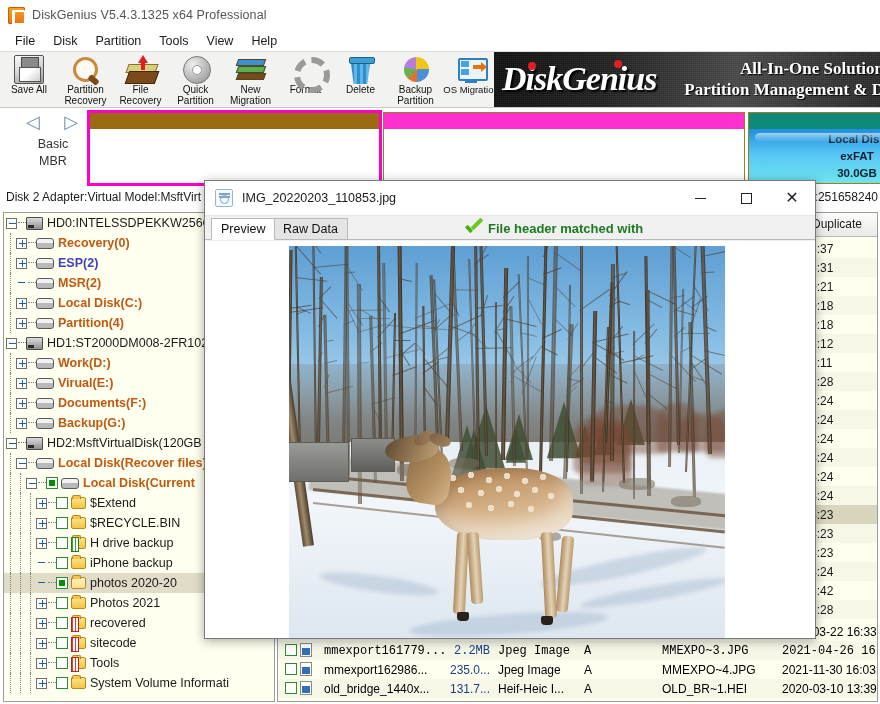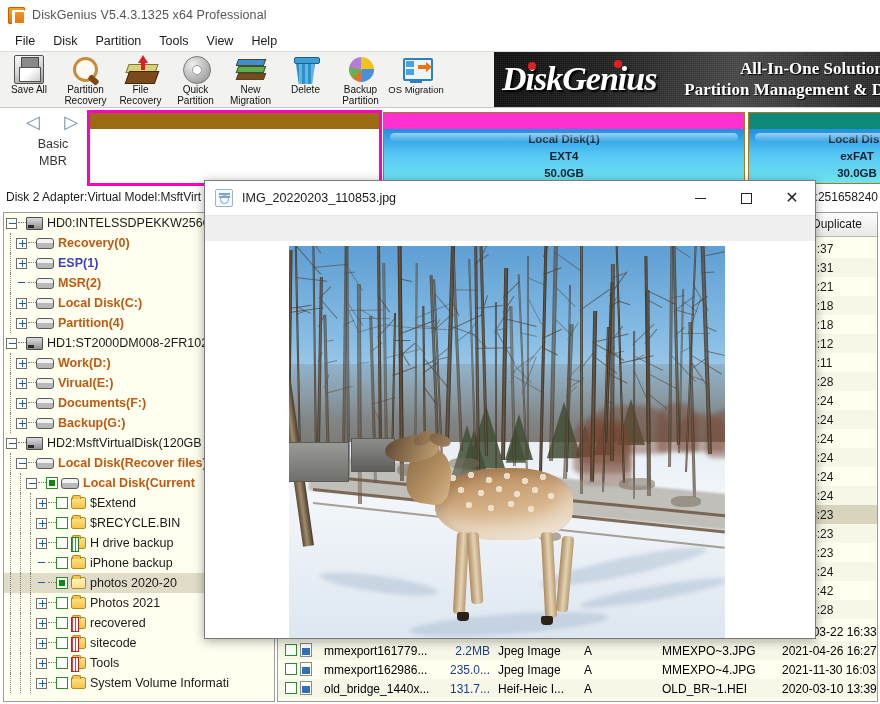--- a/index.html
+++ b/index.html
@@ -482,20 +482,24 @@
     <div class="tb-btn">
       <div class="tb-ico ic-layers">
         <span class="ic-newp1"></span>
           <span class="ic-newp2"></span>
           <span class="ic-newp3"></span>
       </div>
       <div class="tb-lbl">New
 Migration</div>
     </div>
     <div class="tb-btn">
+      <div class="tb-ico ic-format"></div>
+      <div class="tb-lbl">Format</div>
+    </div>
+    <div class="tb-btn">
       <div class="tb-ico ic-trash"></div>
       <div class="tb-lbl">Delete</div>
     </div>
     <div class="tb-btn">
       <div class="tb-ico">
           <i class="ic-pie"></i>
         </div>
       <div class="tb-lbl">Backup
 Partition</div>
     </div>
@@ -529,25 +533,20 @@
       <div>Basic</div>
       <div>MBR</div>
     </div>
 
     <div class="part sel" style="left:89px;width:291px;">
       <div class="cap" style="background:#9a6b12"></div>
     </div>
 
     <div class="part" style="left:383px;width:362px;">
       <div class="cap" style="background:#ff2fd0"></div>
-      <div class="body">
-        <div>Local Disk(1)</div>
-        <div>EXT4</div>
-        <div>50.0GB</div>
-      </div>
     </div>
 
     <div class="part" style="left:748px;width:218px;">
       <div class="cap" style="background:#0f8a7a"></div>
       <div class="body">
         <div>Local Disk</div>
         <div>exFAT</div>
         <div>30.0GB</div>
       </div>
     </div>
@@ -569,21 +568,21 @@
           <span class="pm plus"></span>
           <span class="dots"></span>
           <span class="ico ico-part"></span>
           <span class="tlbl c-orange">Recovery(0)</span>
         </div>
         <div class="trow">
           <span class="tguide line"></span>
           <span class="pm plus"></span>
           <span class="dots"></span>
           <span class="ico ico-part"></span>
-          <span class="tlbl c-blue">ESP(1)</span>
+          <span class="tlbl c-blue">ESP(2)</span>
         </div>
         <div class="trow">
           <span class="tguide line"></span>
           <span class="pm none"></span>
           <span class="dots"></span>
           <span class="ico ico-part"></span>
           <span class="tlbl c-orange">MSR(2)</span>
         </div>
         <div class="trow">
           <span class="tguide line"></span>
@@ -829,21 +828,21 @@
         <div class="lrow" style="top: 409px; height: 19px;">
           <span class="lchk" style="position: absolute; left: 2px; top: 3px;"></span>
           <span class="ficon" style="position: absolute; left: 22px; top: 2px;"></span>
           <div class="lcell " style="position: absolute; left: 42px; width: 128px;">mmexport161633...</div>
           <div class="lcell num" style="position: absolute; left: 148px; width: 64px; text-align: right;">870.0...</div>
           <div class="lcell " style="position: absolute; left: 216px; width: 86px;">Jpeg Image</div>
           <div class="lcell " style="position: absolute; left: 302px; width: 34px;">A</div>
           <div class="lcell " style="position: absolute; left: 380px; width: 120px;">MMEXPO~2.JPG</div>
           <div class="lcell " style="position: absolute; left: 500px; width: 140px;">2021-03-22 16:33:10</div>
         </div>
-        <div class="lrow alt" style="top: 428px; height: 19px;">
+        <div class="lrow alt" style="top: 428px; height: 19px; font-family: Liberation Mono, monospace;">
           <span class="lchk" style="position: absolute; left: 2px; top: 3px;"></span>
           <span class="ficon" style="position: absolute; left: 22px; top: 2px;"></span>
           <div class="lcell " style="position: absolute; left: 42px; width: 128px;">mmexport161779...</div>
           <div class="lcell num" style="position: absolute; left: 148px; width: 64px; text-align: right;">2.2MB</div>
           <div class="lcell " style="position: absolute; left: 216px; width: 86px;">Jpeg Image</div>
           <div class="lcell " style="position: absolute; left: 302px; width: 34px;">A</div>
           <div class="lcell " style="position: absolute; left: 380px; width: 120px;">MMEXPO~3.JPG</div>
           <div class="lcell " style="position: absolute; left: 500px; width: 140px;">2021-04-26 16:27:46</div>
         </div>
         <div class="lrow" style="top: 447px; height: 19px;">
@@ -877,20 +876,28 @@
         <span class="glyph-min"></span>
       </div>
       <div class="winbtn">
         <span class="glyph-max"></span>
       </div>
       <div class="winbtn close">
         <span class="glyph-close">✕</span>
       </div>
     </div>
 
+    <div class="dlg-tabrow">
+      <div class="tab active" style="left:6px">Preview</div>
+      <div class="tab" style="left:68px">Raw Data</div>
+      <div class="dlg-status">
+        <span class="checkmark"></span>
+        <span>File header matched with</span>
+      </div>
+    </div>
 
     <div class="dlg-body">
       <div class="photo">
         <div class="sky"></div>
         <div class="farwood"></div>
         <div class="snow"></div>
         <div id="scene-trees">
             <div class="evergreen" style="left: 282.412px; top: 172.432px; transform: scale(0.69238);"></div>
             <div class="evergreen" style="left: 215.874px; top: 167.728px; transform: scale(1.00511);"></div>
             <div class="evergreen" style="left: 171.211px; top: 185.155px; transform: scale(1.07154);"></div>

